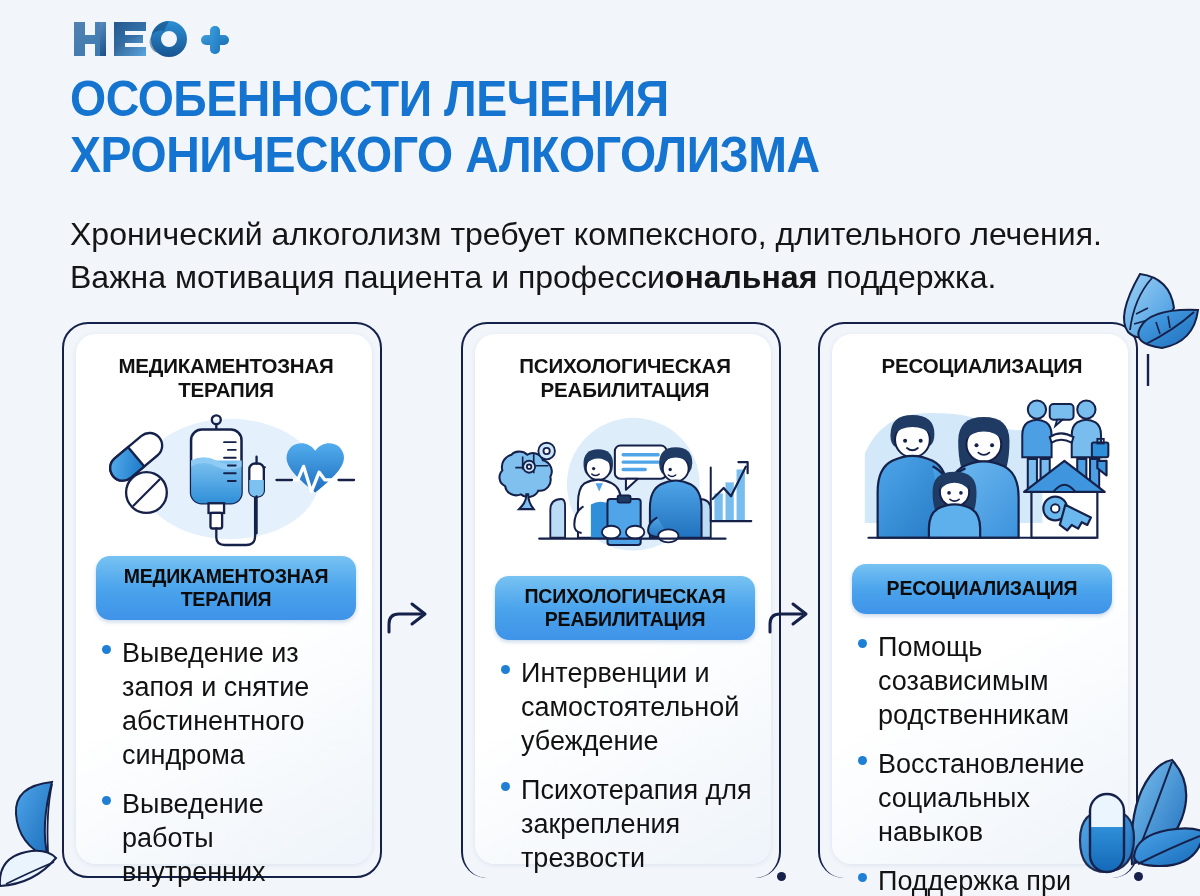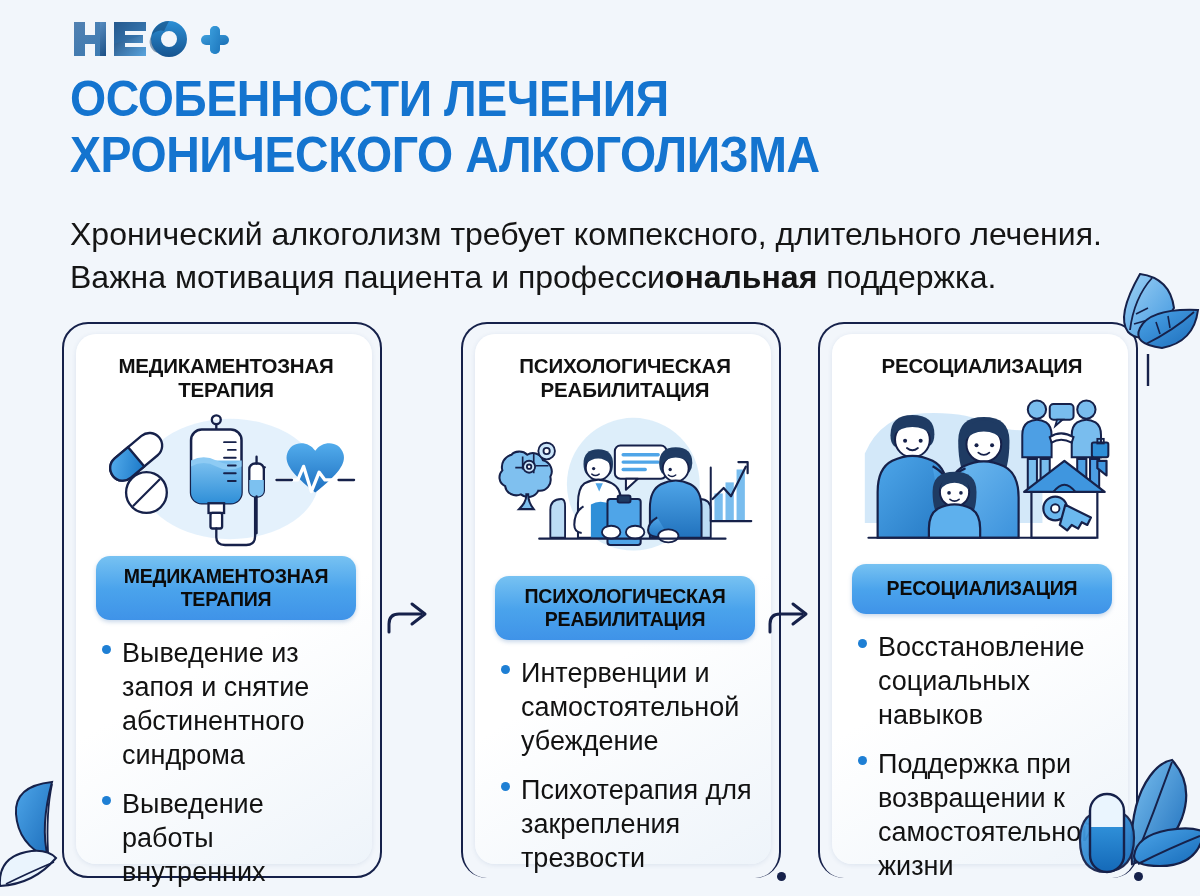--- a/index.html
+++ b/index.html
@@ -398,20 +398,24 @@
             <circle cx="222" cy="130" r="13" fill="#6bb8ef" stroke="#16214a" stroke-width="2.4"></circle>
             <circle cx="222" cy="130" r="4.6" fill="#fff" stroke="#16214a" stroke-width="2"></circle>
             <path d="M233 126 l28 14 l-4 8 l-6 -3 l-4 7 l-7 -4 l-5 6 l-8 -6 Z" fill="#6bb8ef" stroke="#16214a" stroke-width="2.4" stroke-linejoin="round"></path>
           </g>
         </svg>
       </div>
       <div class="pill">РЕСОЦИАЛИЗАЦИЯ</div>
       <div class="bullets">
         <div class="bullet">
           <span class="dot"></span>
+          <span class="btext">Помощь созависимым родственникам</span>
+        </div>
+        <div class="bullet">
+          <span class="dot"></span>
           <span class="btext">Восстановление социальных навыков</span>
         </div>
         <div class="bullet">
           <span class="dot"></span>
           <span class="btext">Поддержка при возвращении к самостоятельной жизни</span>
         </div>
       </div>
     </div>
   </section>
 

